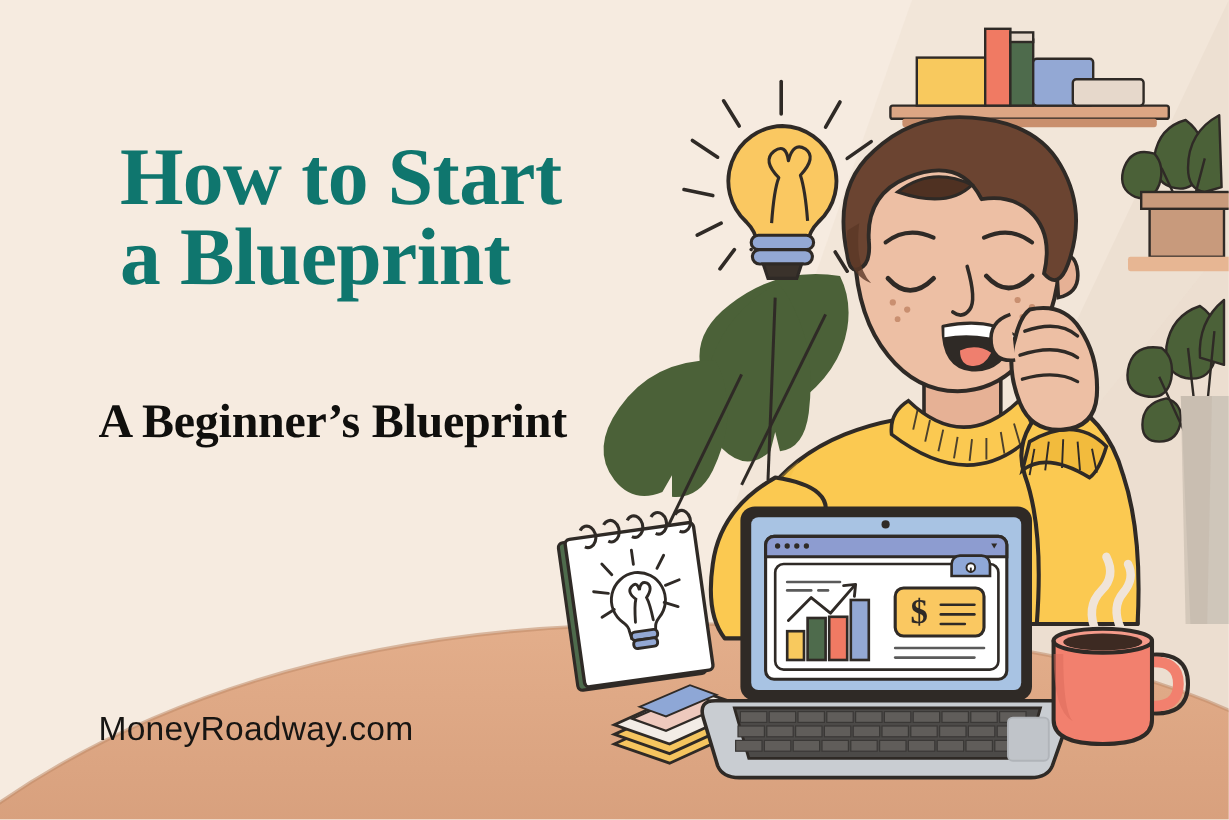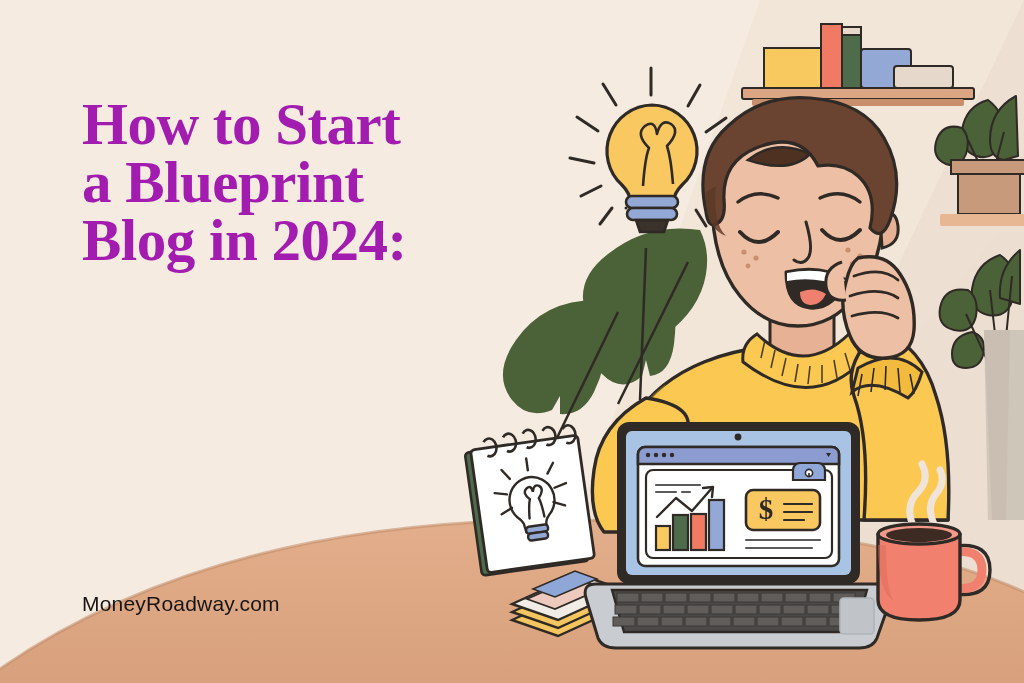--- a/index.html
+++ b/index.html
@@ -10,43 +10,43 @@
     background:#f6ebe0;
   }
   #stage{position:relative;width:1024px;height:683px;overflow:hidden;background:#f6ebe0;}
   #art{position:absolute;inset:0;width:1024px;height:683px;display:block;}
 
   
   .headline{
     position:absolute;left:82px;top:96px;width:470px;
     font-family:"Liberation Serif", serif;
     font-weight:700;
-    font-size:59px;
+    font-size:68px;
     line-height:0.98;
     letter-spacing:-0.5px;
-    color:#a21caf;
-    margin:0;
+    color:#0f766e;
+    margin:18px;
   }
   .headline .ln{display:block;white-space:nowrap;}
   .subhead{
     position:absolute;left:82px;top:330px;width:470px;
     font-family:"Liberation Serif", serif;
     font-weight:700;
     font-size:40px;
     line-height:1.05;
     letter-spacing:-0.2px;
     color:#100f0d;
     margin:0;
     white-space:nowrap;
   }
   .site{
     position:absolute;left:82px;top:592px;
     font-family:"Liberation Sans", sans-serif;
     font-weight:400;
-    font-size:21px;
+    font-size:28px;
     color:#171513;
     letter-spacing:.2px;
     white-space:nowrap;
   }
 </style>
 </head>
 <body>
 
 <div id="stage">
 
@@ -355,19 +355,19 @@
         <ellipse cx="919" cy="535" rx="33" ry="7" fill="#3d2a22"></ellipse>
         <path d="M886 545 q0 48 8 56 q-16 -8 -16 -56z" fill="#d9695a" opacity=".5"></path>
       </g>
 
     </g>
   </svg>
 
   <h1 class="headline">
     <span class="ln">How to Start</span>
     <span class="ln">a Blueprint</span>
-    <span class="ln">Blog in 2024:</span>
   </h1>
 
+  <h2 class="subhead">A Beginner’s Blueprint</h2>
 
   <div class="site">MoneyRoadway.com</div>
 
 </div>
 
 </body></html>

